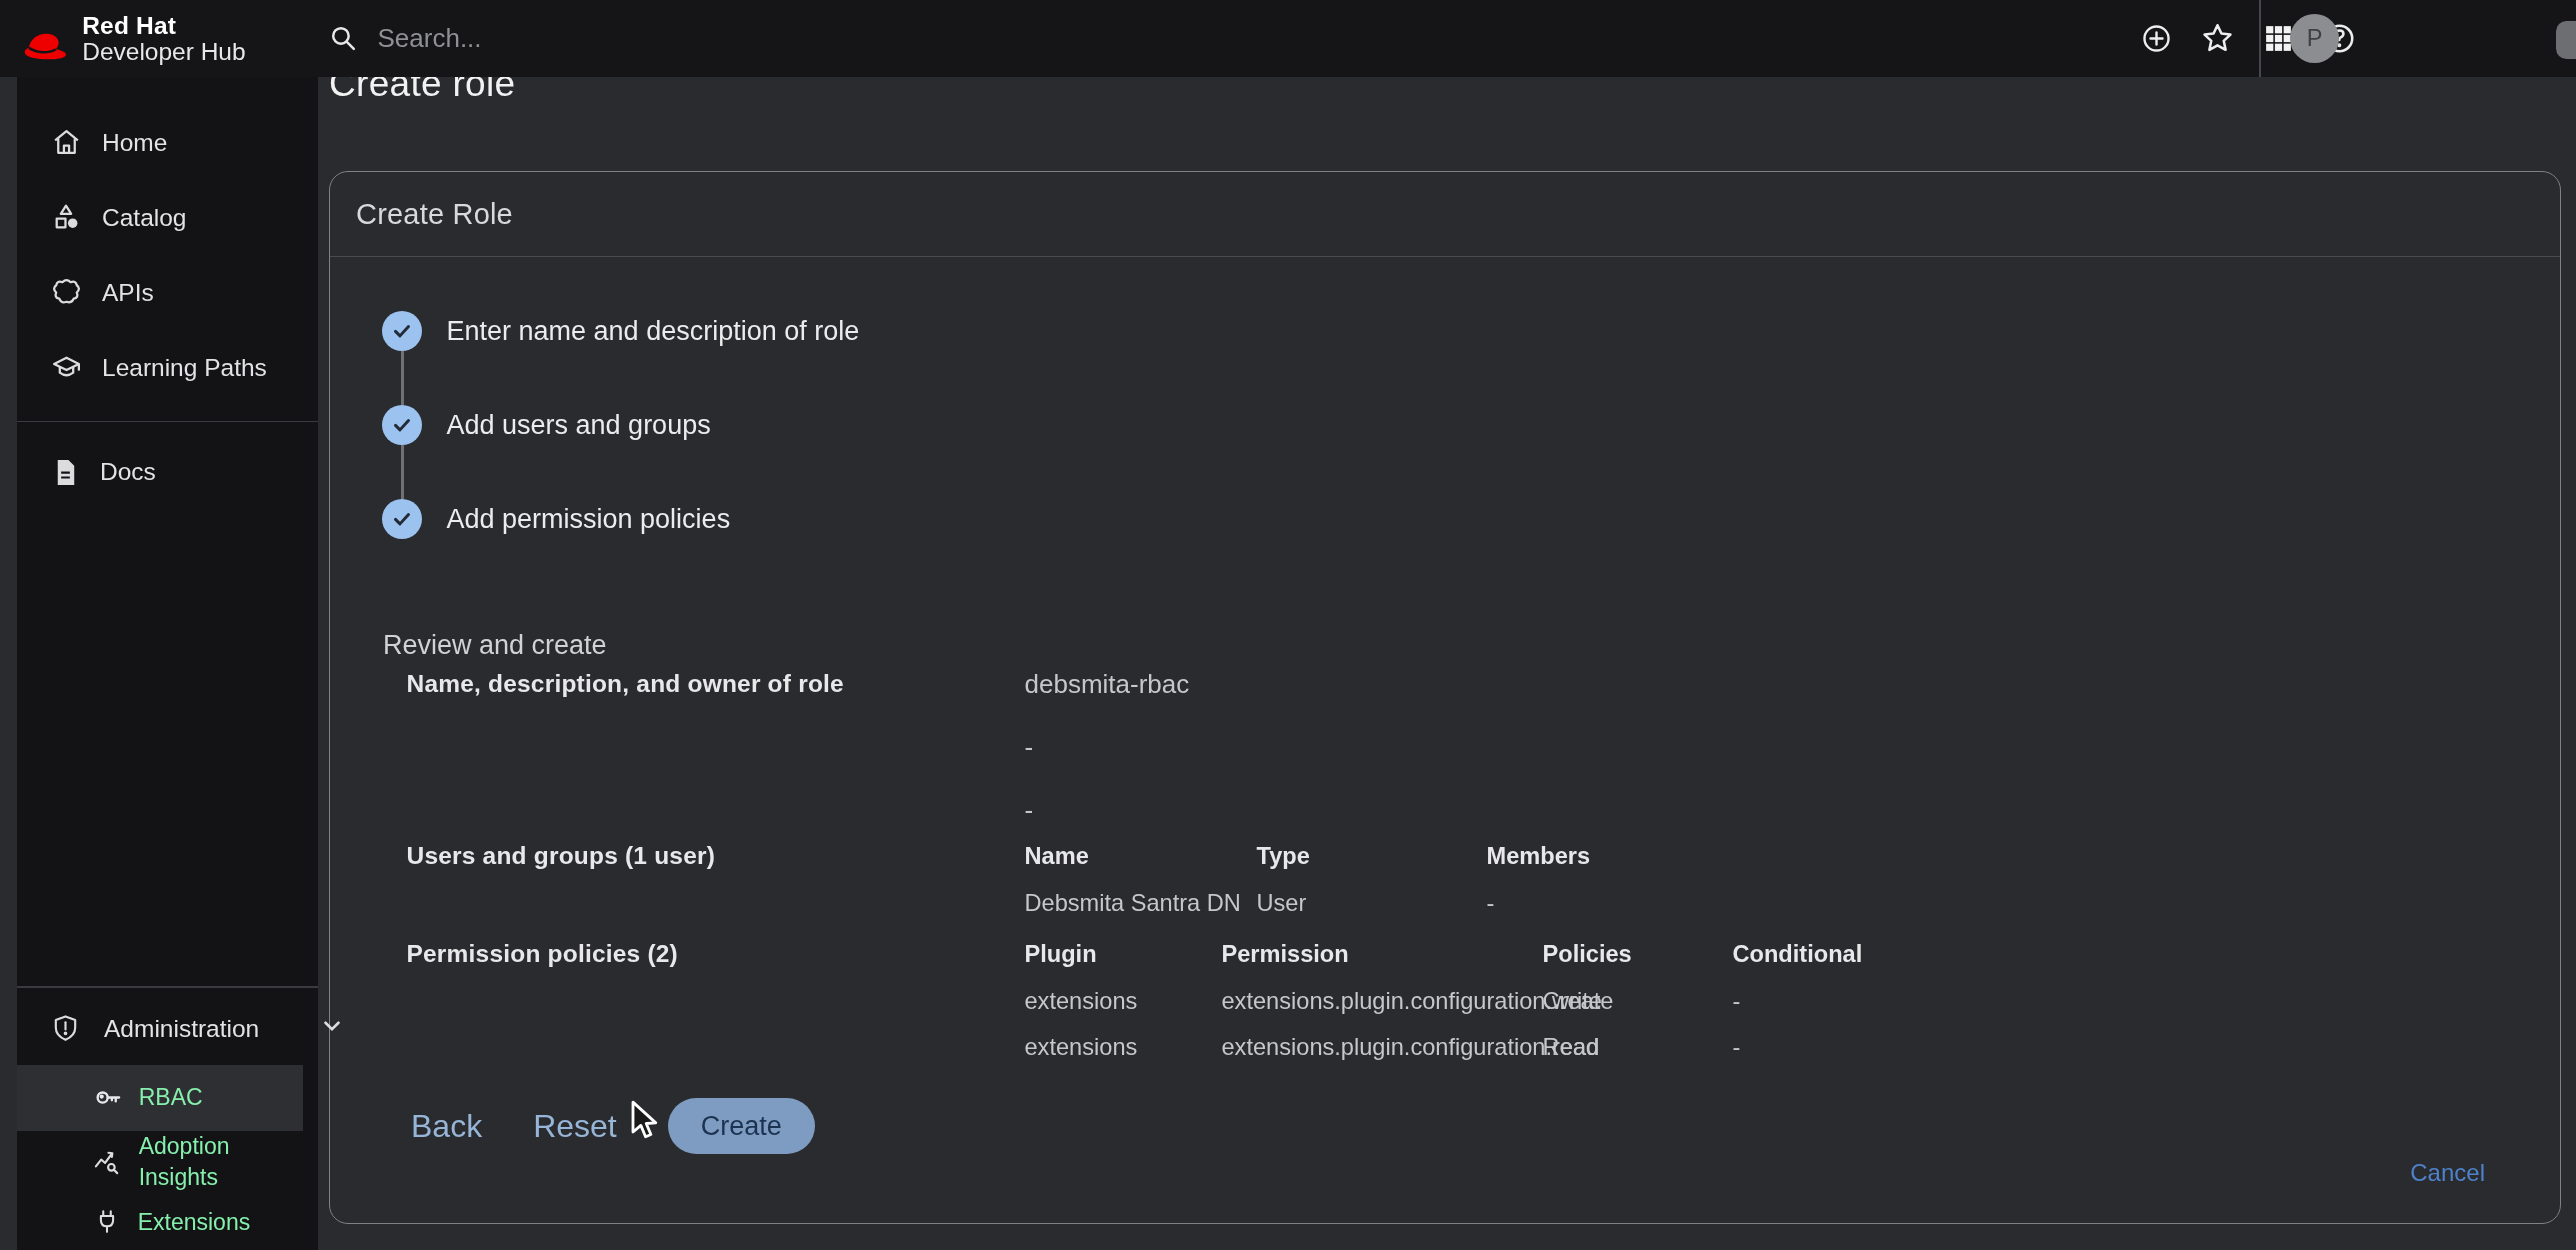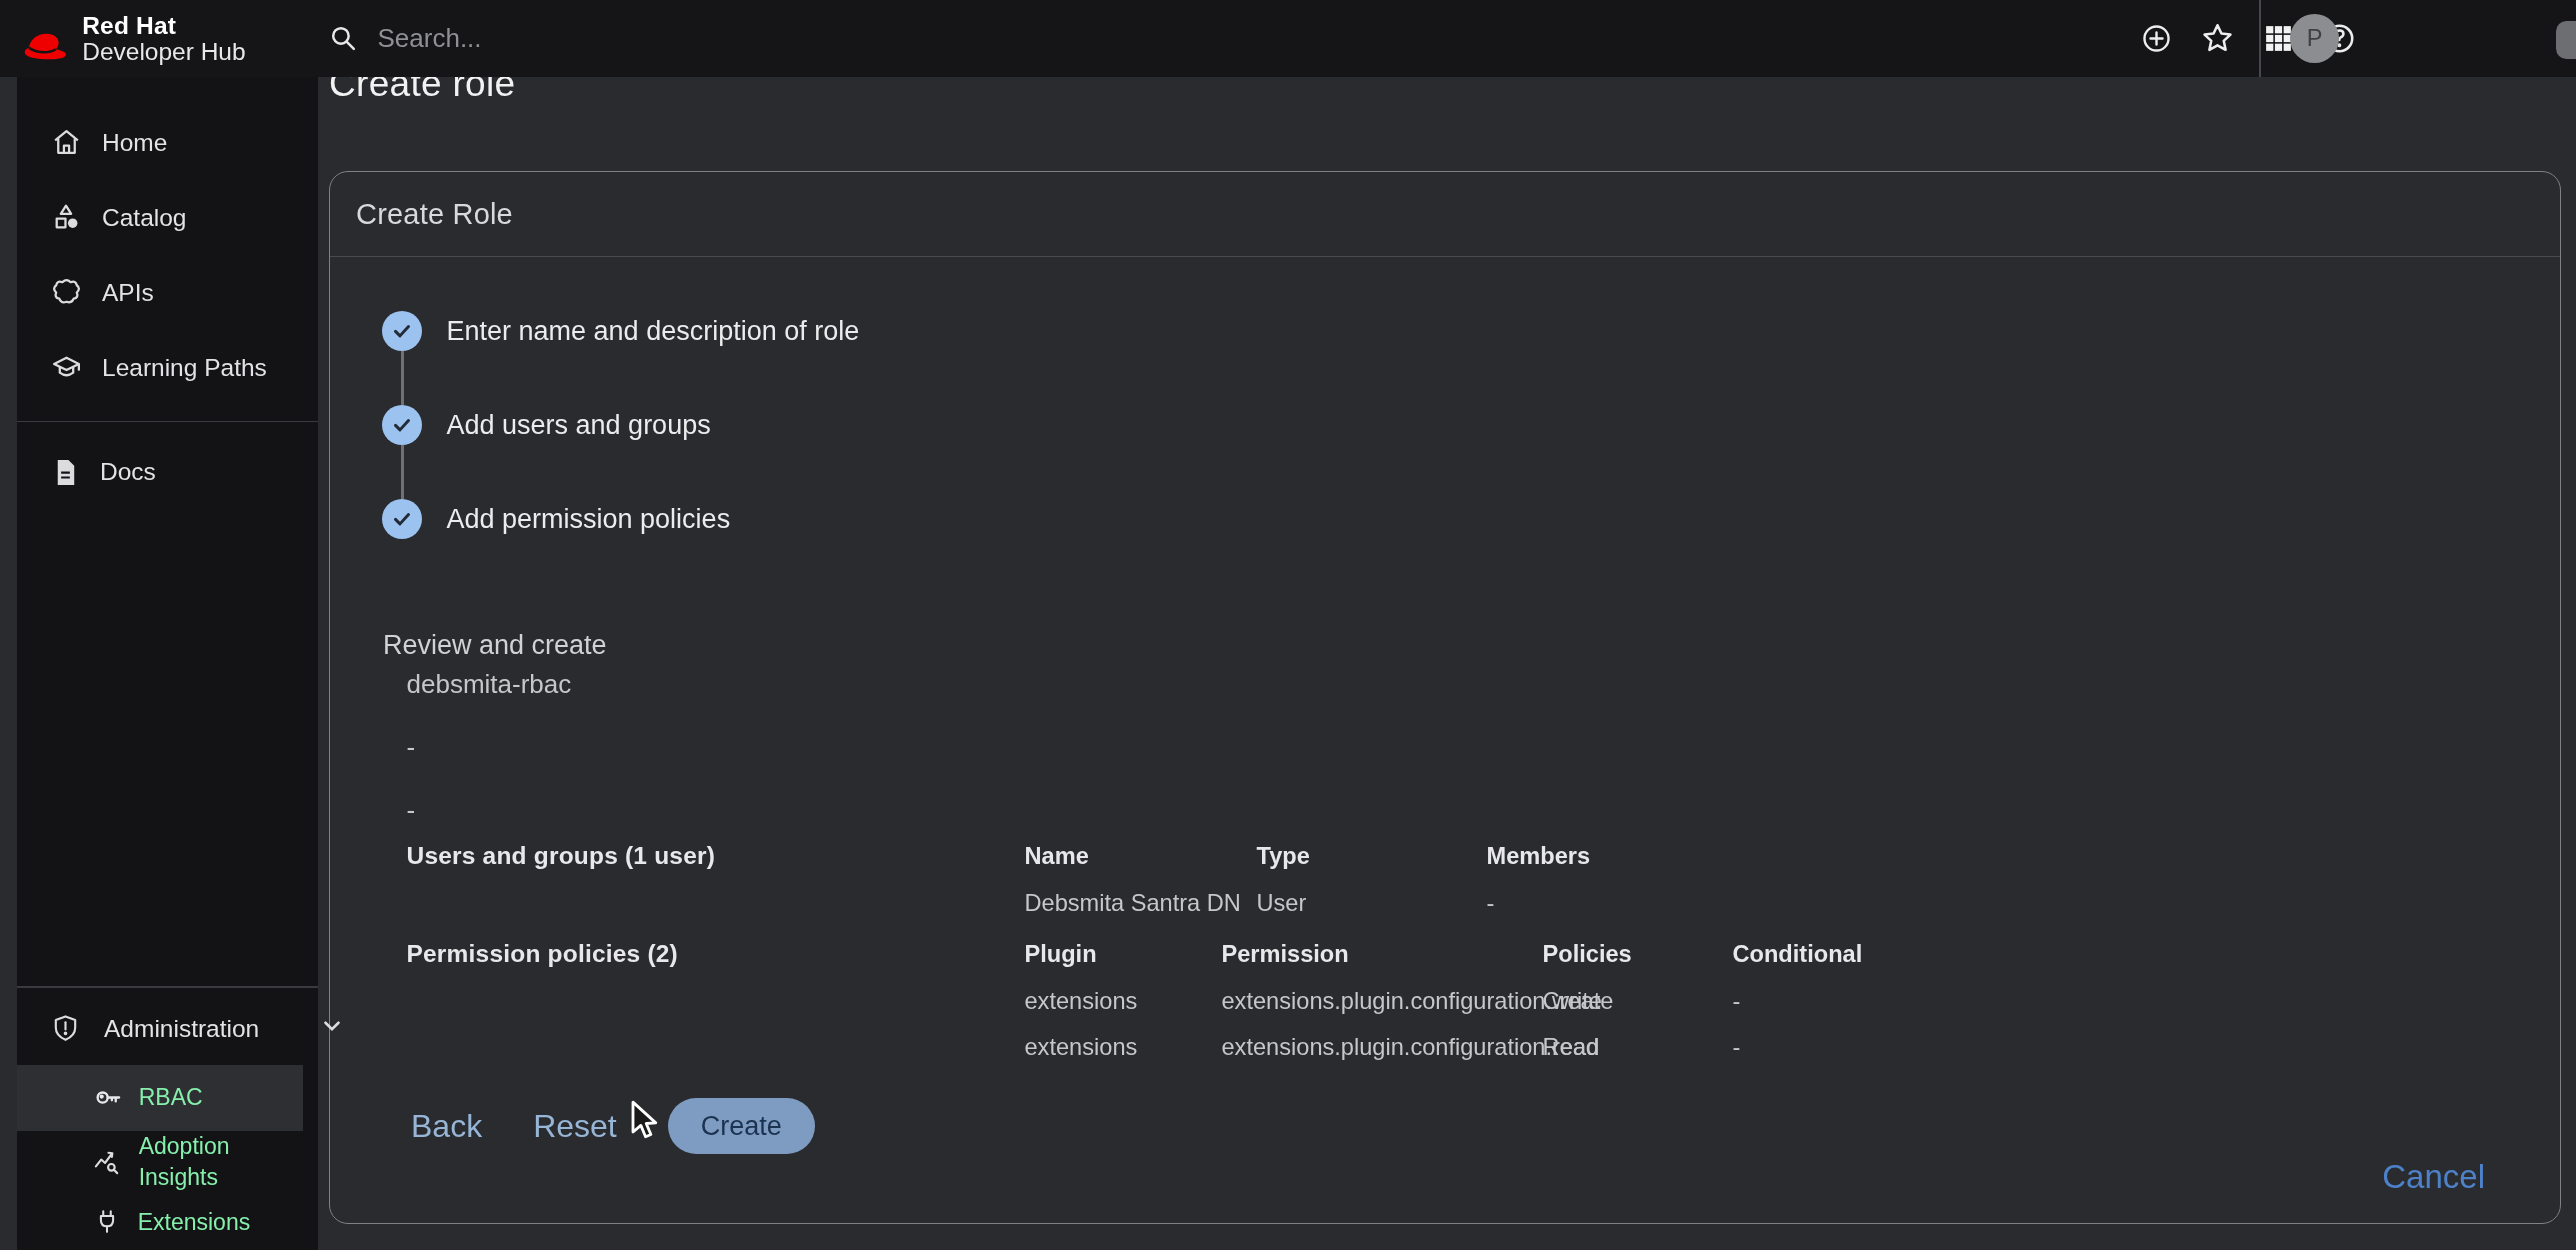--- a/index.html
+++ b/index.html
@@ -103,21 +103,21 @@
   .mini-table .td { color:#c6c7c9; line-height:26px; }
 
   
   .actions { display:flex; align-items:center; gap:51px; margin-top:38px; margin-left:29px; }
   .link-btn { font-size:32px; color:#97b5d6; background:none; border:none; cursor:pointer; font-family:Liberation Sans, sans-serif; }
   .create-btn {
     font-size:27px; color:#1b3250; background:#7e9cc1; border:none; cursor:pointer;
     border-radius:31px; height:56px; padding:0 33px; font-family:"Liberation Sans", sans-serif;
   }
   .cancel-row { display:flex; justify-content:flex-end; padding-right:75px; margin-top:3.5px; height:31px; }
-  .cancel-link { font-size:33px; color:#4d82ca; background:none; border:none; cursor:pointer; font-family:"Liberation Sans", sans-serif; }
+  .cancel-link { font-size:24px; color:#4d82ca; background:none; border:none; cursor:pointer; font-family:"Liberation Sans", sans-serif; }
 
   .mouse-cursor { position:absolute; left:625px; top:1099px; z-index:50; }
 </style>
 </head>
 <body>
 
 <header class="topbar">
   <div class="logo">
     <svg class="logo-hat" viewBox="0 0 72 48">
       <path d="M14 28 C16 12, 34 4, 48 10 C56 14, 58 22, 54 27 L52 30 C62 32, 68 35, 66 39 C62 46, 20 46, 10 38 C6 34, 9 30, 14 28 Z" fill="#ee0000"></path>
@@ -315,20 +315,21 @@
           <svg width="26" height="26" viewBox="0 0 32 32" fill="none" stroke="#222a35" stroke-width="3.6" stroke-linecap="round" stroke-linejoin="round">
             <path d="M8 16.5 l5.5 5.5 L24 10.5"></path>
           </svg>
         </span>
         <span class="step-label">Add permission policies</span>
       </div>
 
       <div class="review-heading">Review and create</div>
 
       <div class="review-row r1">
+        <div class="review-label">Name, description, and owner of role</div>
         <div>
           <div class="value-line">debsmita-rbac</div>
           <div class="value-line">-</div>
           <div class="value-line">-</div>
         </div>
       </div>
 
       <div class="review-row r2">
         <div class="review-label">Users and groups (1 user)</div>
         <div class="mini-table table-users">

